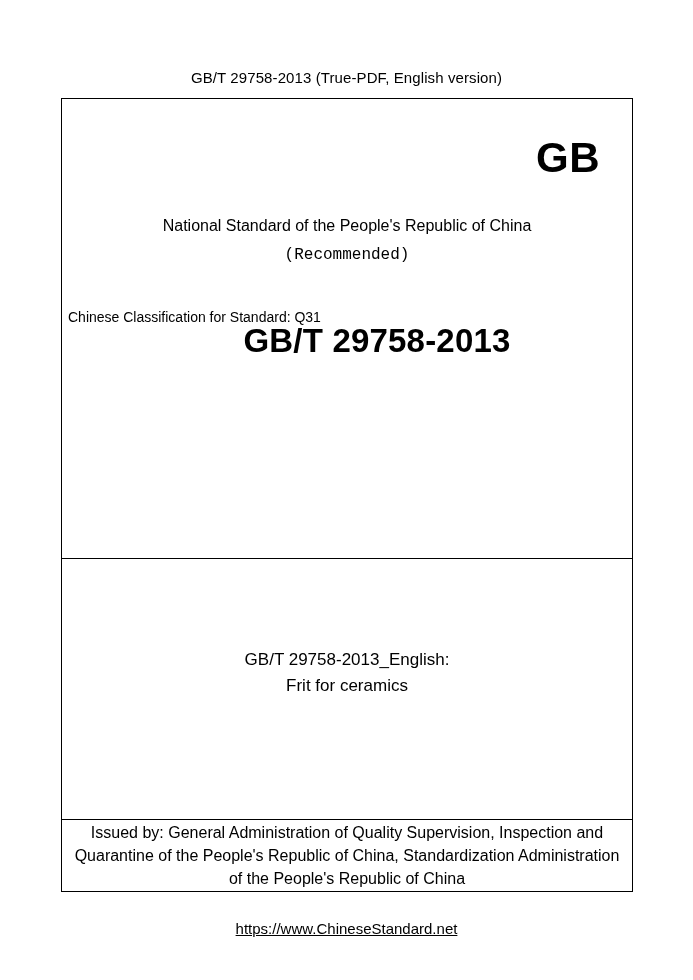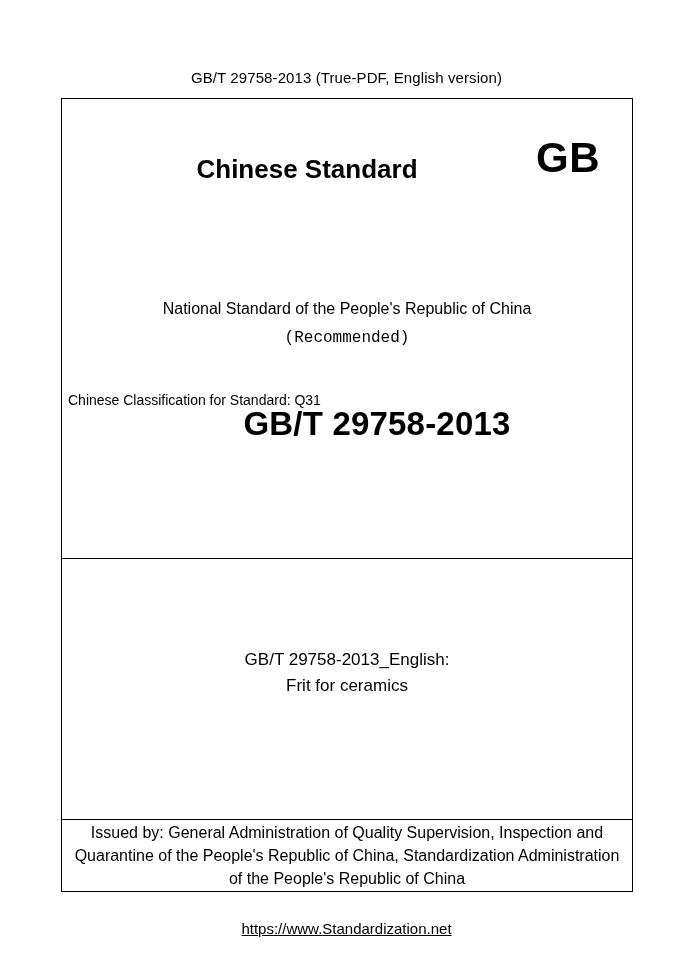--- a/index.html
+++ b/index.html
@@ -131,21 +131,20 @@
 <body>
 
 <div class="page">
 
   <div class="doc-header">GB/T 29758-2013 (True-PDF, English version)</div>
 
   <div class="cover-box">
 
     <div class="sec-top">
       <div class="gb-logo">GB</div>
-      <div class="main-title">Chinese Standard</div>
       <div class="subtitle">
         <span class="line1">National Standard of the People's Republic of China</span>
         <span class="line2">(Recommended)</span>
       </div>
       <div class="classification">Chinese Classification for Standard: Q31</div>
       <div class="std-number">GB/T 29758-2013</div>
     </div>
 
     <div class="sec-mid">
       <div class="doc-title-block">
@@ -153,15 +152,15 @@
         <span class="t2">Frit for ceramics</span>
       </div>
     </div>
 
     <div class="sec-bottom">
       <div class="issued-by">Issued by: General Administration of Quality Supervision, Inspection and Quarantine of the People's Republic of China, Standardization Administration of the People's Republic of China</div>
     </div>
 
   </div>
 
-  <a class="site-link" href="#">https://www.Standardization.net</a>
+  <a class="site-link" href="#">https://www.ChineseStandard.net</a>
 
 </div>
 
 </body></html>

